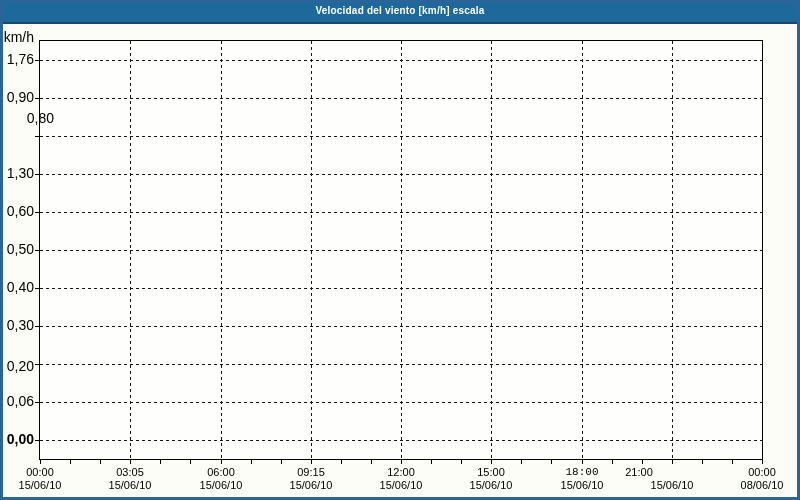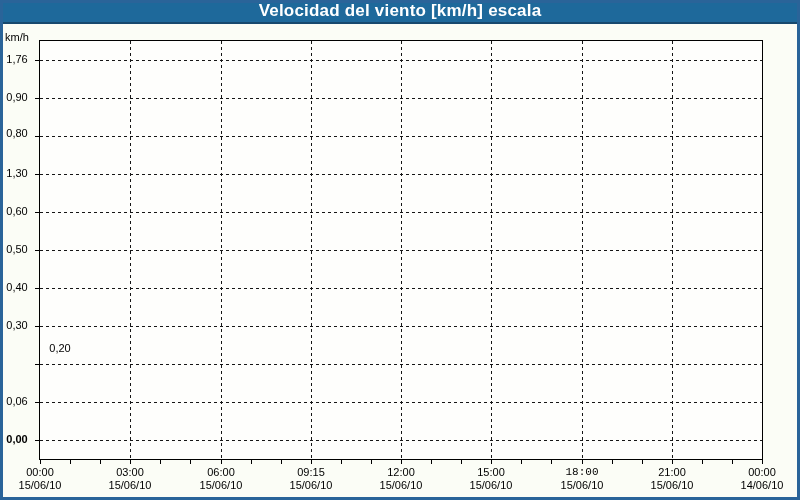--- a/index.html
+++ b/index.html
@@ -18,21 +18,21 @@
     position: absolute;
     left: 0; top: 0; right: 0;
     height: 22px;
     background: var(--titlebar-bg, #1E699B);
     border-bottom: 2px solid var(--titlebar-border, #17496E);
     text-align: center;
     z-index: 5;
   }
   .titlebar span {
     color: var(--title-text, #FFFFFF);
-    font-size: 17px;
+    font-size: 10px;
     font-weight: bold;
     line-height: 22px;
     letter-spacing: 0.2px;
   }
   .frame {
     position: absolute;
     inset: 0;
     border: 3px solid var(--window-border, #2A6499);
     pointer-events: none;
     z-index: 10;
@@ -63,22 +63,22 @@
     background: var(--axis, #000000);
   }
   .xtick {
     position: absolute;
     width: 1px; height: 4px;
     background: var(--axis, #000000);
   }
   .ylabel, .yunit {
     position: absolute;
     left: 0; width: 34px;
-    text-align: center;
-    font-size: 11px;
+    text-align: right;
+    font-size: 14px;
     color: var(--text, #000000);
     line-height: 13px;
     white-space: nowrap;
   }
   .xlabel {
     position: absolute;
     width: 70px;
     text-align: center;
     font-size: 11px;
     color: var(--text, #000000);
@@ -113,33 +113,33 @@
       <div class="vgrid" style="left: 451px;"></div>
       <div class="vgrid" style="left: 542px;"></div>
       <div class="vgrid" style="left: 632px;"></div>
     </div>
   <div id="axes-layer">
       <div class="ytick" style="left: 35px; top: 60px;"></div>
       <div class="ylabel" style="top: 53px;">1,76</div>
       <div class="ytick" style="left: 35px; top: 98px;"></div>
       <div class="ylabel" style="top: 91px;">0,90</div>
       <div class="ytick" style="left: 35px; top: 136px;"></div>
-      <div class="ylabel" style="top: 127px;">0,80</div>
+      <div class="ylabel" style="top: 112px; padding-left: 20px;">0,80</div>
       <div class="ytick" style="left: 35px; top: 174px;"></div>
       <div class="ylabel" style="top: 167px;">1,30</div>
       <div class="ytick" style="left: 35px; top: 212px;"></div>
       <div class="ylabel" style="top: 205px;">0,60</div>
       <div class="ytick" style="left: 35px; top: 250px;"></div>
       <div class="ylabel" style="top: 243px;">0,50</div>
       <div class="ytick" style="left: 35px; top: 288px;"></div>
       <div class="ylabel" style="top: 281px;">0,40</div>
       <div class="ytick" style="left: 35px; top: 326px;"></div>
       <div class="ylabel" style="top: 319px;">0,30</div>
       <div class="ytick" style="left: 35px; top: 364px;"></div>
-      <div class="ylabel" style="top: 342px; margin-left: 43px;">0,20</div>
+      <div class="ylabel" style="top: 360px;">0,20</div>
       <div class="ytick" style="left: 35px; top: 402px;"></div>
       <div class="ylabel" style="top: 395px;">0,06</div>
       <div class="ytick" style="left: 35px; top: 440px;"></div>
       <div class="ylabel" style="top: 433px; font-weight: bold;">0,00</div>
       <div class="xtick" style="left: 40px; top: 460px;"></div>
       <div class="xtick" style="left: 70px; top: 460px;"></div>
       <div class="xtick" style="left: 100px; top: 460px;"></div>
       <div class="xtick" style="left: 130px; top: 460px;"></div>
       <div class="xtick" style="left: 160px; top: 460px;"></div>
       <div class="xtick" style="left: 190px; top: 460px;"></div>
@@ -157,31 +157,31 @@
       <div class="xtick" style="left: 551px; top: 460px;"></div>
       <div class="xtick" style="left: 582px; top: 460px;"></div>
       <div class="xtick" style="left: 612px; top: 460px;"></div>
       <div class="xtick" style="left: 642px; top: 460px;"></div>
       <div class="xtick" style="left: 672px; top: 460px;"></div>
       <div class="xtick" style="left: 702px; top: 460px;"></div>
       <div class="xtick" style="left: 732px; top: 460px;"></div>
       <div class="xtick" style="left: 762px; top: 460px;"></div>
       <div class="xlabel" style="left: 5px; top: 466px;">00:00</div>
       <div class="xlabel" style="left: 5px; top: 479px;">15/06/10</div>
-      <div class="xlabel" style="left: 95px; top: 466px;">03:00</div>
+      <div class="xlabel" style="left: 95px; top: 466px;">03:05</div>
       <div class="xlabel" style="left: 95px; top: 479px;">15/06/10</div>
       <div class="xlabel" style="left: 186px; top: 466px;">06:00</div>
       <div class="xlabel" style="left: 186px; top: 479px;">15/06/10</div>
       <div class="xlabel" style="left: 276px; top: 466px;">09:15</div>
       <div class="xlabel" style="left: 276px; top: 479px;">15/06/10</div>
       <div class="xlabel" style="left: 366px; top: 466px;">12:00</div>
       <div class="xlabel" style="left: 366px; top: 479px;">15/06/10</div>
       <div class="xlabel" style="left: 456px; top: 466px;">15:00</div>
       <div class="xlabel" style="left: 456px; top: 479px;">15/06/10</div>
       <div class="xlabel" style="left: 547px; top: 466px; font-family: Liberation Mono, monospace;">18:00</div>
       <div class="xlabel" style="left: 547px; top: 479px;">15/06/10</div>
-      <div class="xlabel" style="left: 637px; top: 466px;">21:00</div>
+      <div class="xlabel" style="left: 604px; top: 466px;">21:00</div>
       <div class="xlabel" style="left: 637px; top: 479px;">15/06/10</div>
       <div class="xlabel" style="left: 727px; top: 466px;">00:00</div>
-      <div class="xlabel" style="left: 727px; top: 479px;">14/06/10</div>
+      <div class="xlabel" style="left: 727px; top: 479px;">08/06/10</div>
     </div>
   <div class="frame"></div>
 </div>
 
 </body></html>

